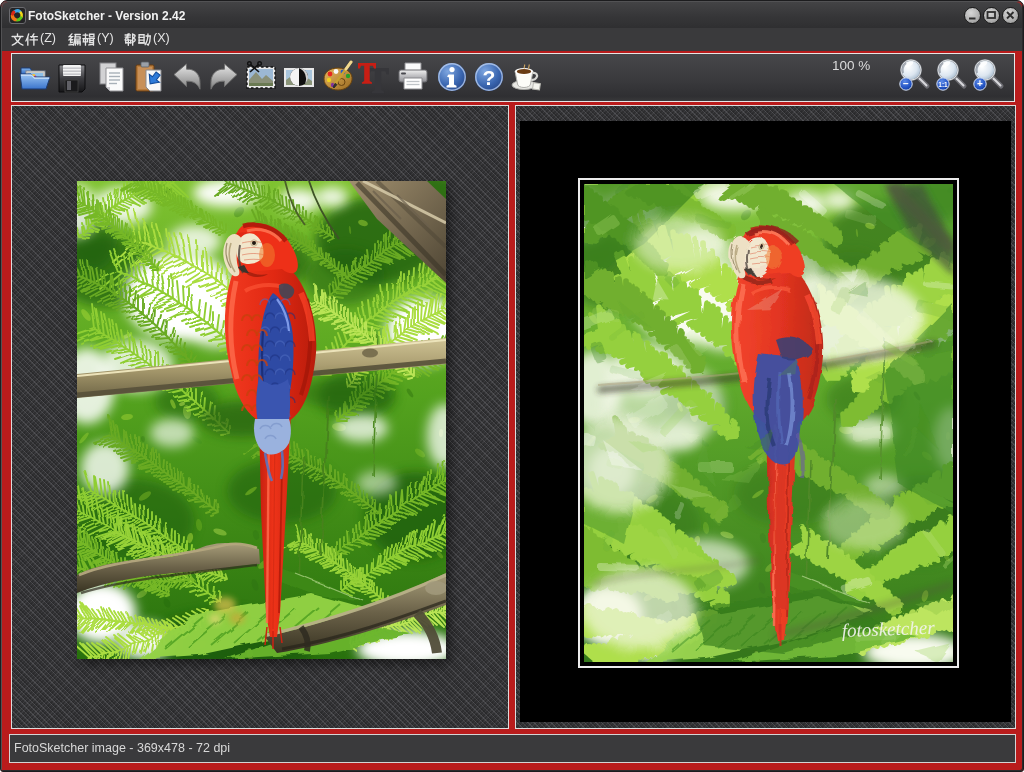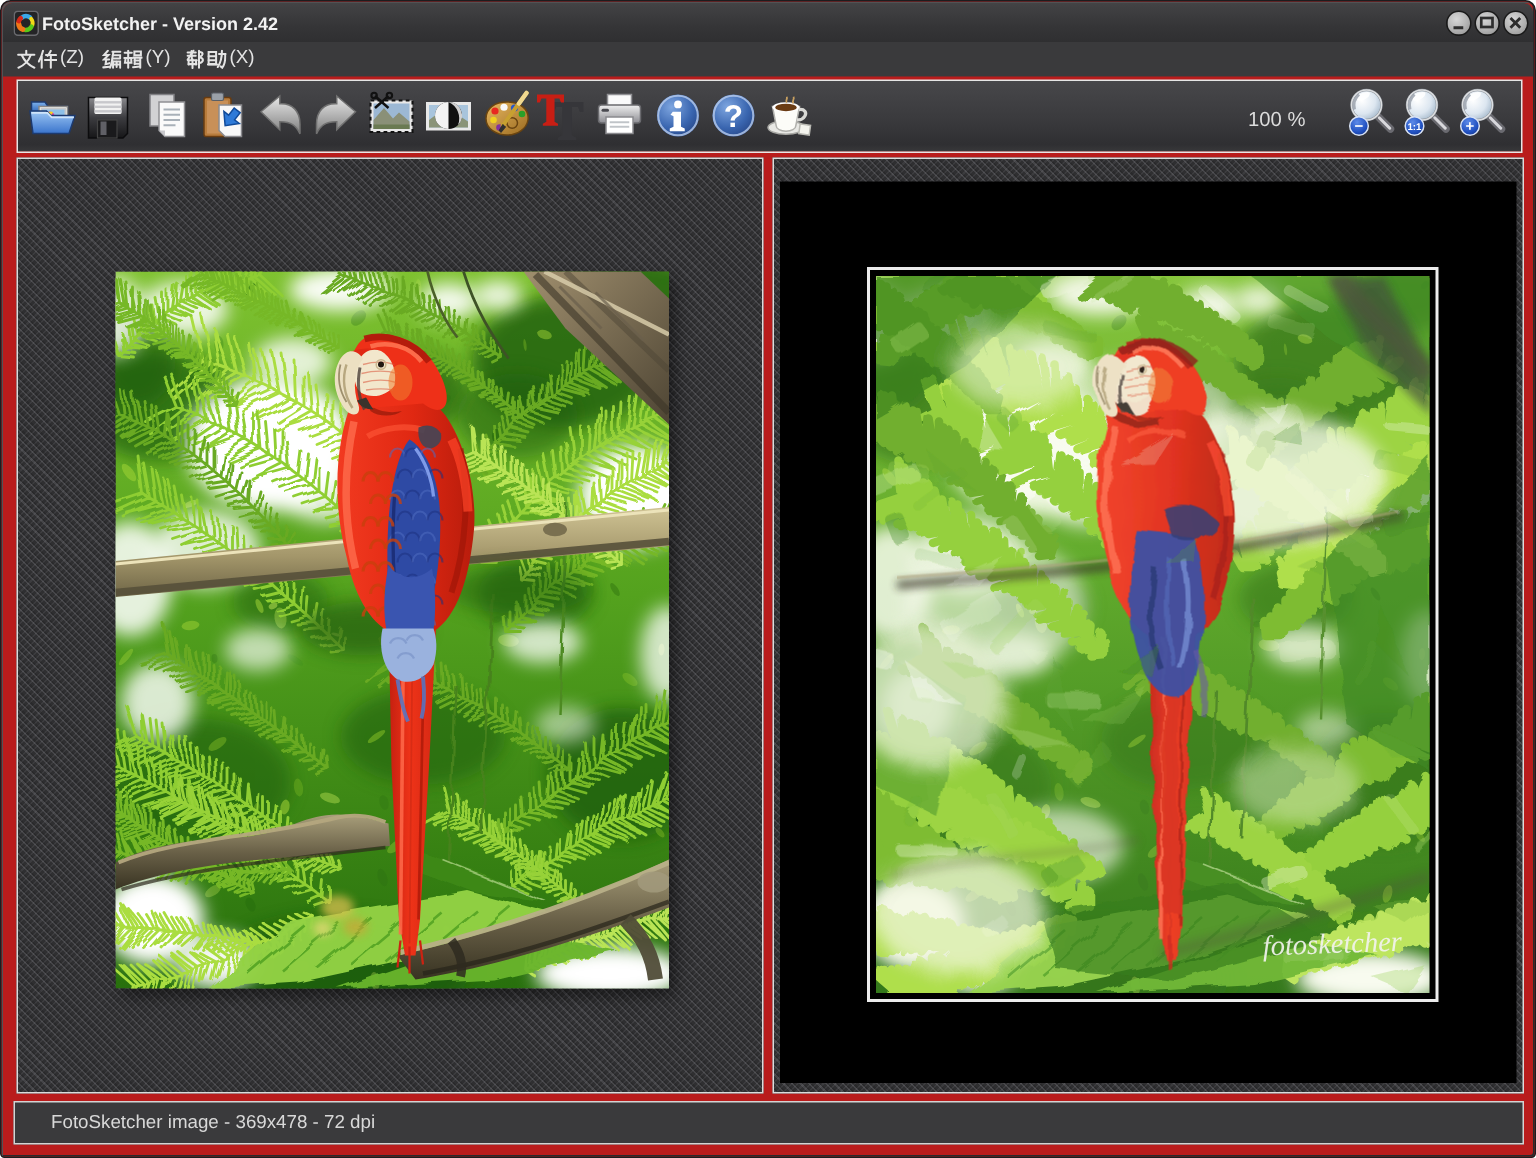--- a/index.html
+++ b/index.html
@@ -10,21 +10,21 @@
 #title .txt{position:absolute;left:26px;top:7px;font-size:12px;font-weight:bold;color:#f2f2f2;letter-spacing:0}
 .wbtn{position:absolute;top:5px;width:17px;height:17px;border-radius:50%;
  background:radial-gradient(circle at 40% 32%,#d6d6d6,#b2b2b2 55%,#8e8e8e);border:1.6px solid #1a1a1a}
 #menu{position:absolute;left:1px;top:27px;right:1px;height:23px;background:#3a3a3c;color:#e4e4e4;font-size:13px}
 #toolbar{position:absolute;left:10px;top:52px;width:1004px;height:49px;border:1px solid #e6e6e6;
  background:linear-gradient(#47474a,#3a3a3d 55%,#2f2f32 90%,#38383a)}
 .panel{position:absolute;border:1px solid #dcdcdc;background-color:#2f2f31;
  background-image:repeating-linear-gradient(45deg,rgba(225,225,235,.12) 0 1px,rgba(0,0,0,.12) 1px 2px,transparent 2px 4px),
  repeating-linear-gradient(-45deg,rgba(210,210,220,.08) 0 1px,transparent 1px 3px)}
 #status{position:absolute;left:8px;top:733px;width:1007px;height:29px;border:1px solid #d4d4d4;background:#3a3a3c;
- color:#d8d8d8;font-size:12.5px;line-height:27px;padding-left:24px}
+ color:#d8d8d8;font-size:12.5px;line-height:27px;padding-left:4px}
 </style></head><body>
 <div id="win">
 <svg width="0" height="0" style="position:absolute">
 <defs>
 <linearGradient id="gFold" x1="0" y1="0" x2="0" y2="1">
           <stop offset="0" stop-color="#7eb2ec"></stop>
           <stop offset="1" stop-color="#2a62b8"></stop>
         </linearGradient>
 <linearGradient id="gFold2" x1="0" y1="0" x2="0" y2="1">
           <stop offset="0" stop-color="#9cc6f4"></stop>
@@ -345,21 +345,21 @@
       <div style="position:absolute;left:460px;top:6px;width:34px;height:46px"><svg width="34" height="34">
           <use href="#i-help"></use>
         </svg><svg width="34" height="34" style="position:absolute;left:0;top:33px;transform:scaleY(-1);opacity:.22;-webkit-mask-image:linear-gradient(0deg,transparent 55%,#000 100%);mask-image:linear-gradient(0deg,transparent 55%,#000 100%)">
           <use href="#i-help"></use>
         </svg></div>
       <div style="position:absolute;left:497px;top:6px;width:34px;height:46px"><svg width="34" height="34">
           <use href="#i-cup"></use>
         </svg><svg width="34" height="34" style="position:absolute;left:0;top:33px;transform:scaleY(-1);opacity:.22;-webkit-mask-image:linear-gradient(0deg,transparent 55%,#000 100%);mask-image:linear-gradient(0deg,transparent 55%,#000 100%)">
           <use href="#i-cup"></use>
         </svg></div>
-      <div style="position:absolute;left:820px;top:18px;font-size:13.5px;color:#dcdcdc">100&nbsp;%</div>
+      <div style="position:absolute;left:820px;top:4px;font-size:13.5px;color:#dcdcdc">100&nbsp;%</div>
       <div style="position:absolute;left:886px;top:3px;width:34px;height:46px"><svg width="34" height="34">
           <use href="#i-mag"></use>
         </svg><svg width="34" height="34" style="position:absolute;left:0;top:33px;transform:scaleY(-1);opacity:.18;-webkit-mask-image:linear-gradient(0deg,transparent 55%,#000 100%)">
           <use href="#i-mag"></use>
         </svg></div>
       <div style="position:absolute;left:886px;top:3px">
         <svg style="position:absolute;left:0px;top:19px" width="16" height="16">
           <circle cx="8" cy="8" r="6.2" fill="url(#gBadge)" stroke="#d8e2f4" stroke-width="1"></circle>
           <text x="8" y="11.2" font-family="Liberation Sans, sans-serif" font-size="10" font-weight="bold" fill="#fff" text-anchor="middle">−</text>
         </svg>

